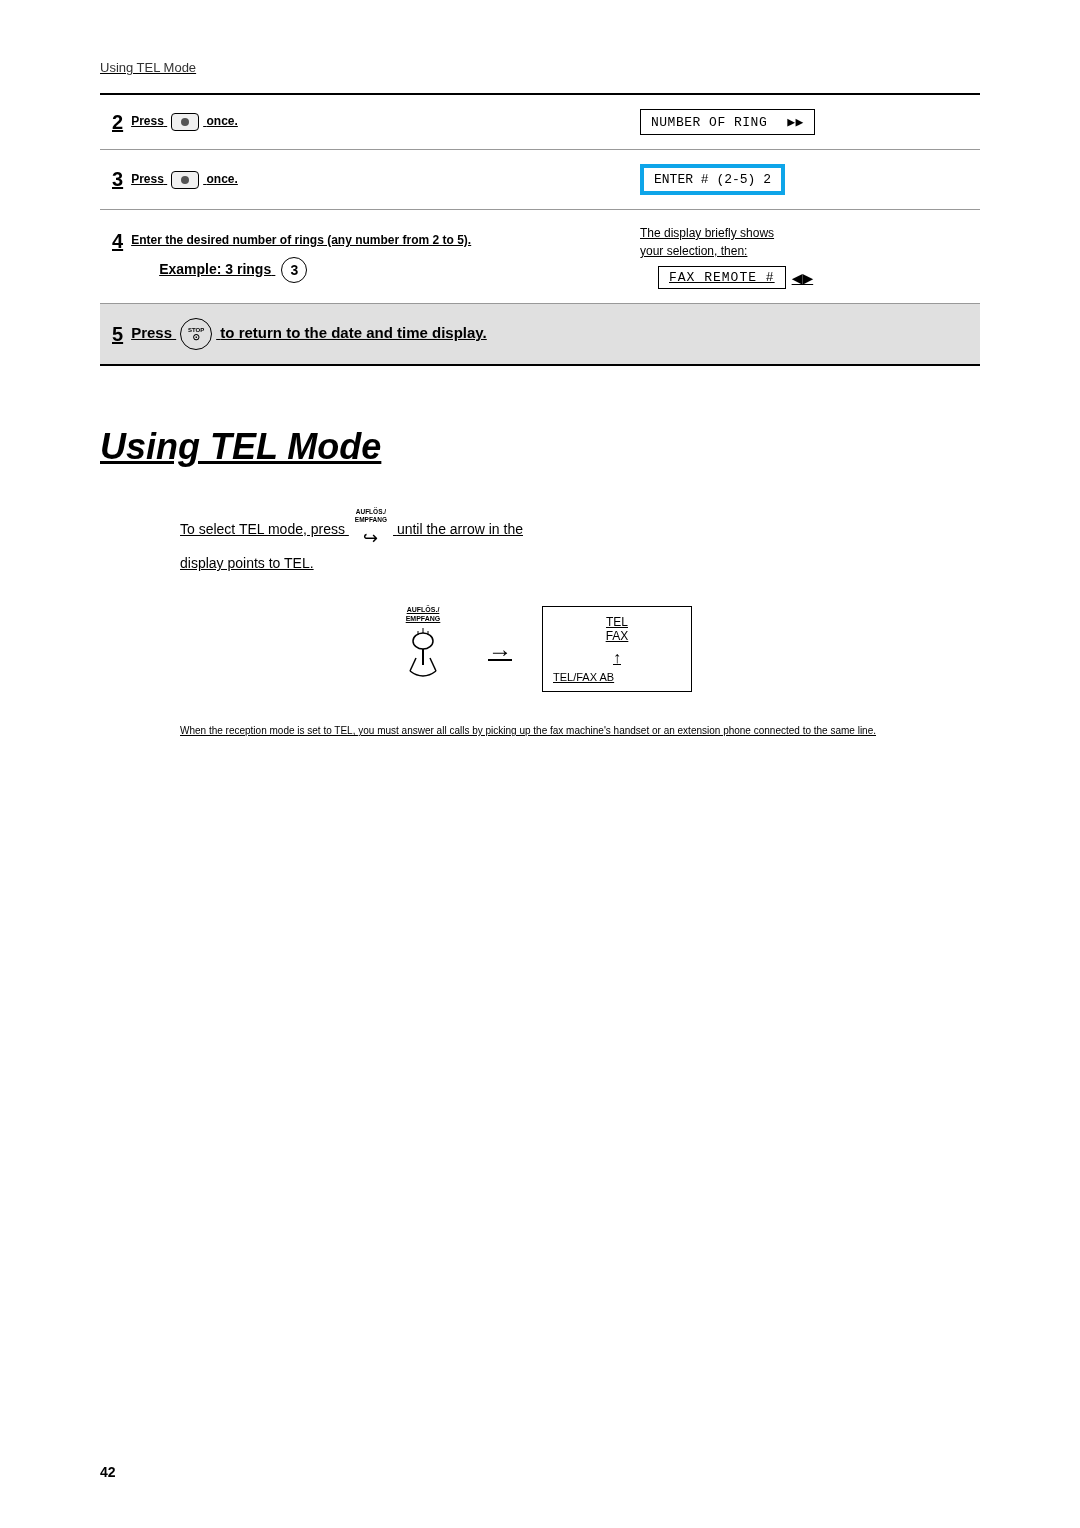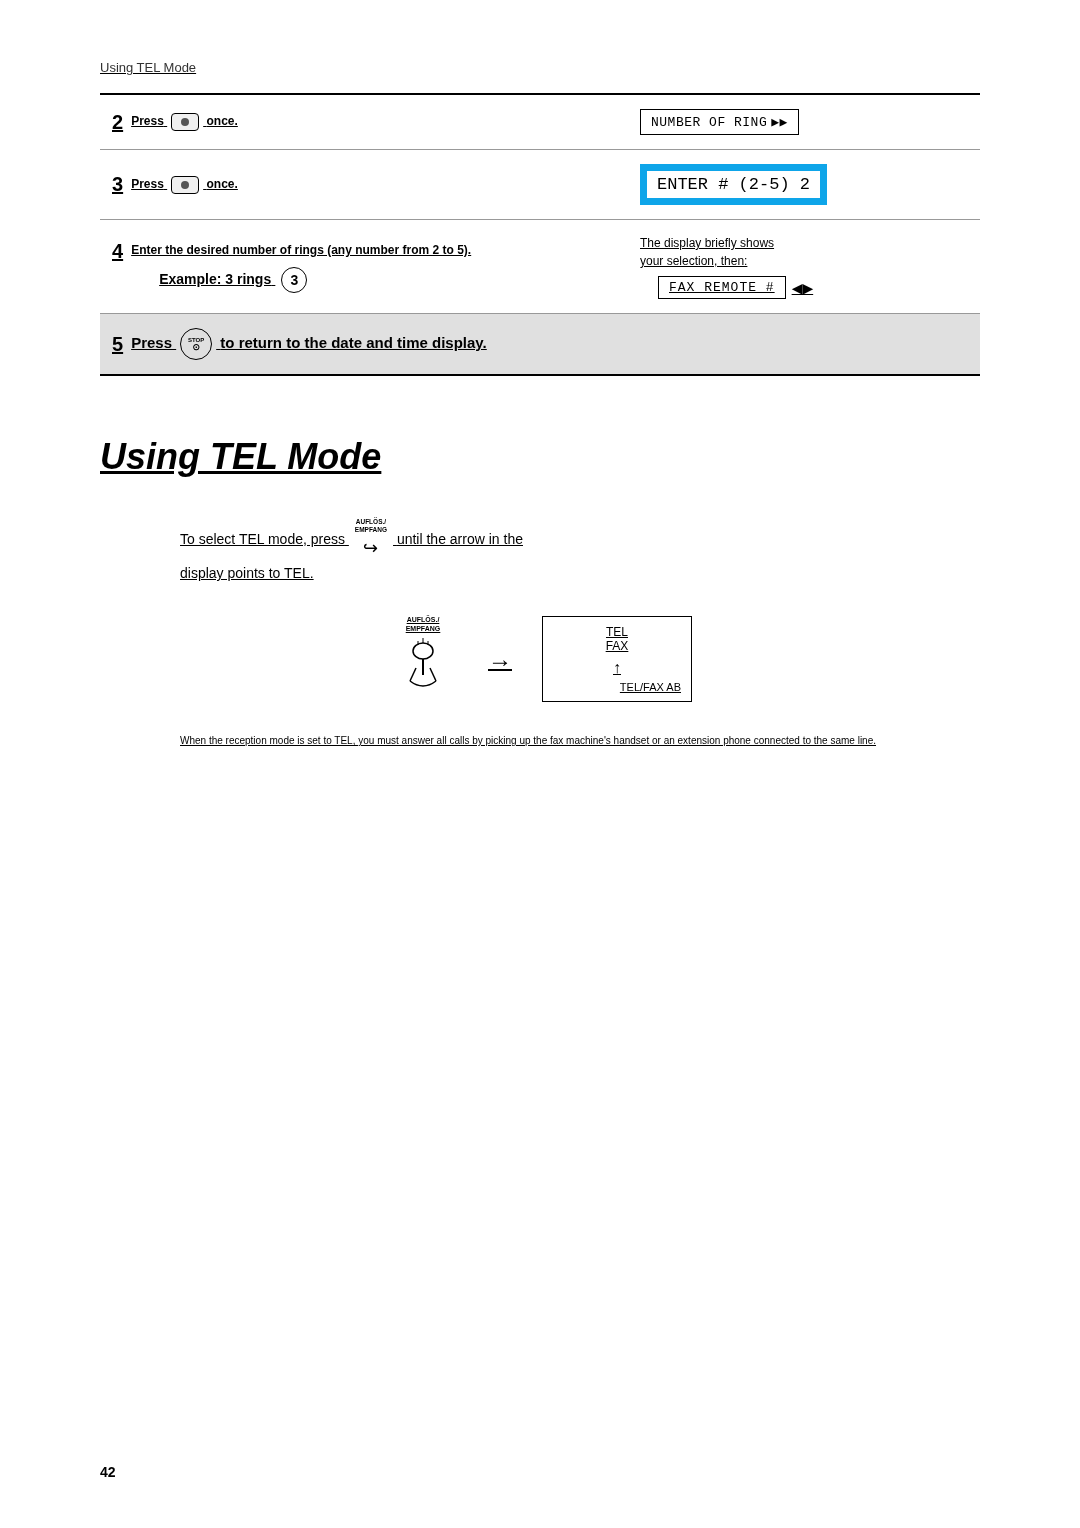--- a/index.html
+++ b/index.html
@@ -220,21 +220,21 @@
     }
 
     .tel-display .arrow-up {
       text-align: center;
       font-size: 16px;
       margin-bottom: 4px;
     }
 
     .tel-display .tel-fax-ab {
       font-size: 11px;
-      text-align: right;
+      text-align: left;
     }
 
     
     .diagram-arrow {
       font-size: 24px;
       font-weight: bold;
     }
 
     
     .body-para {
@@ -265,31 +265,31 @@
 
     
     .number-ring-display {
       display: inline-flex;
       align-items: center;
       border: 1px solid #000;
       padding: 4px 10px;
       font-family: 'Courier New', monospace;
       font-size: 13px;
       letter-spacing: 0.5px;
-      gap: 4px;
+      gap: 20px;
     }
 
     
     .enter-display {
       display: inline-flex;
       align-items: flex-end;
-      border: 7px solid #0ea5e9;
+      border: 4px solid #0ea5e9;
       padding: 4px 10px;
       font-family: 'Courier New', monospace;
-      font-size: 17px;
+      font-size: 13px;
     }
 
     
     .step5-cell {
       font-size: 15px;
       padding: 16px 12px;
     }
 
     .step5-row td {
       background: #e8e8e8;

